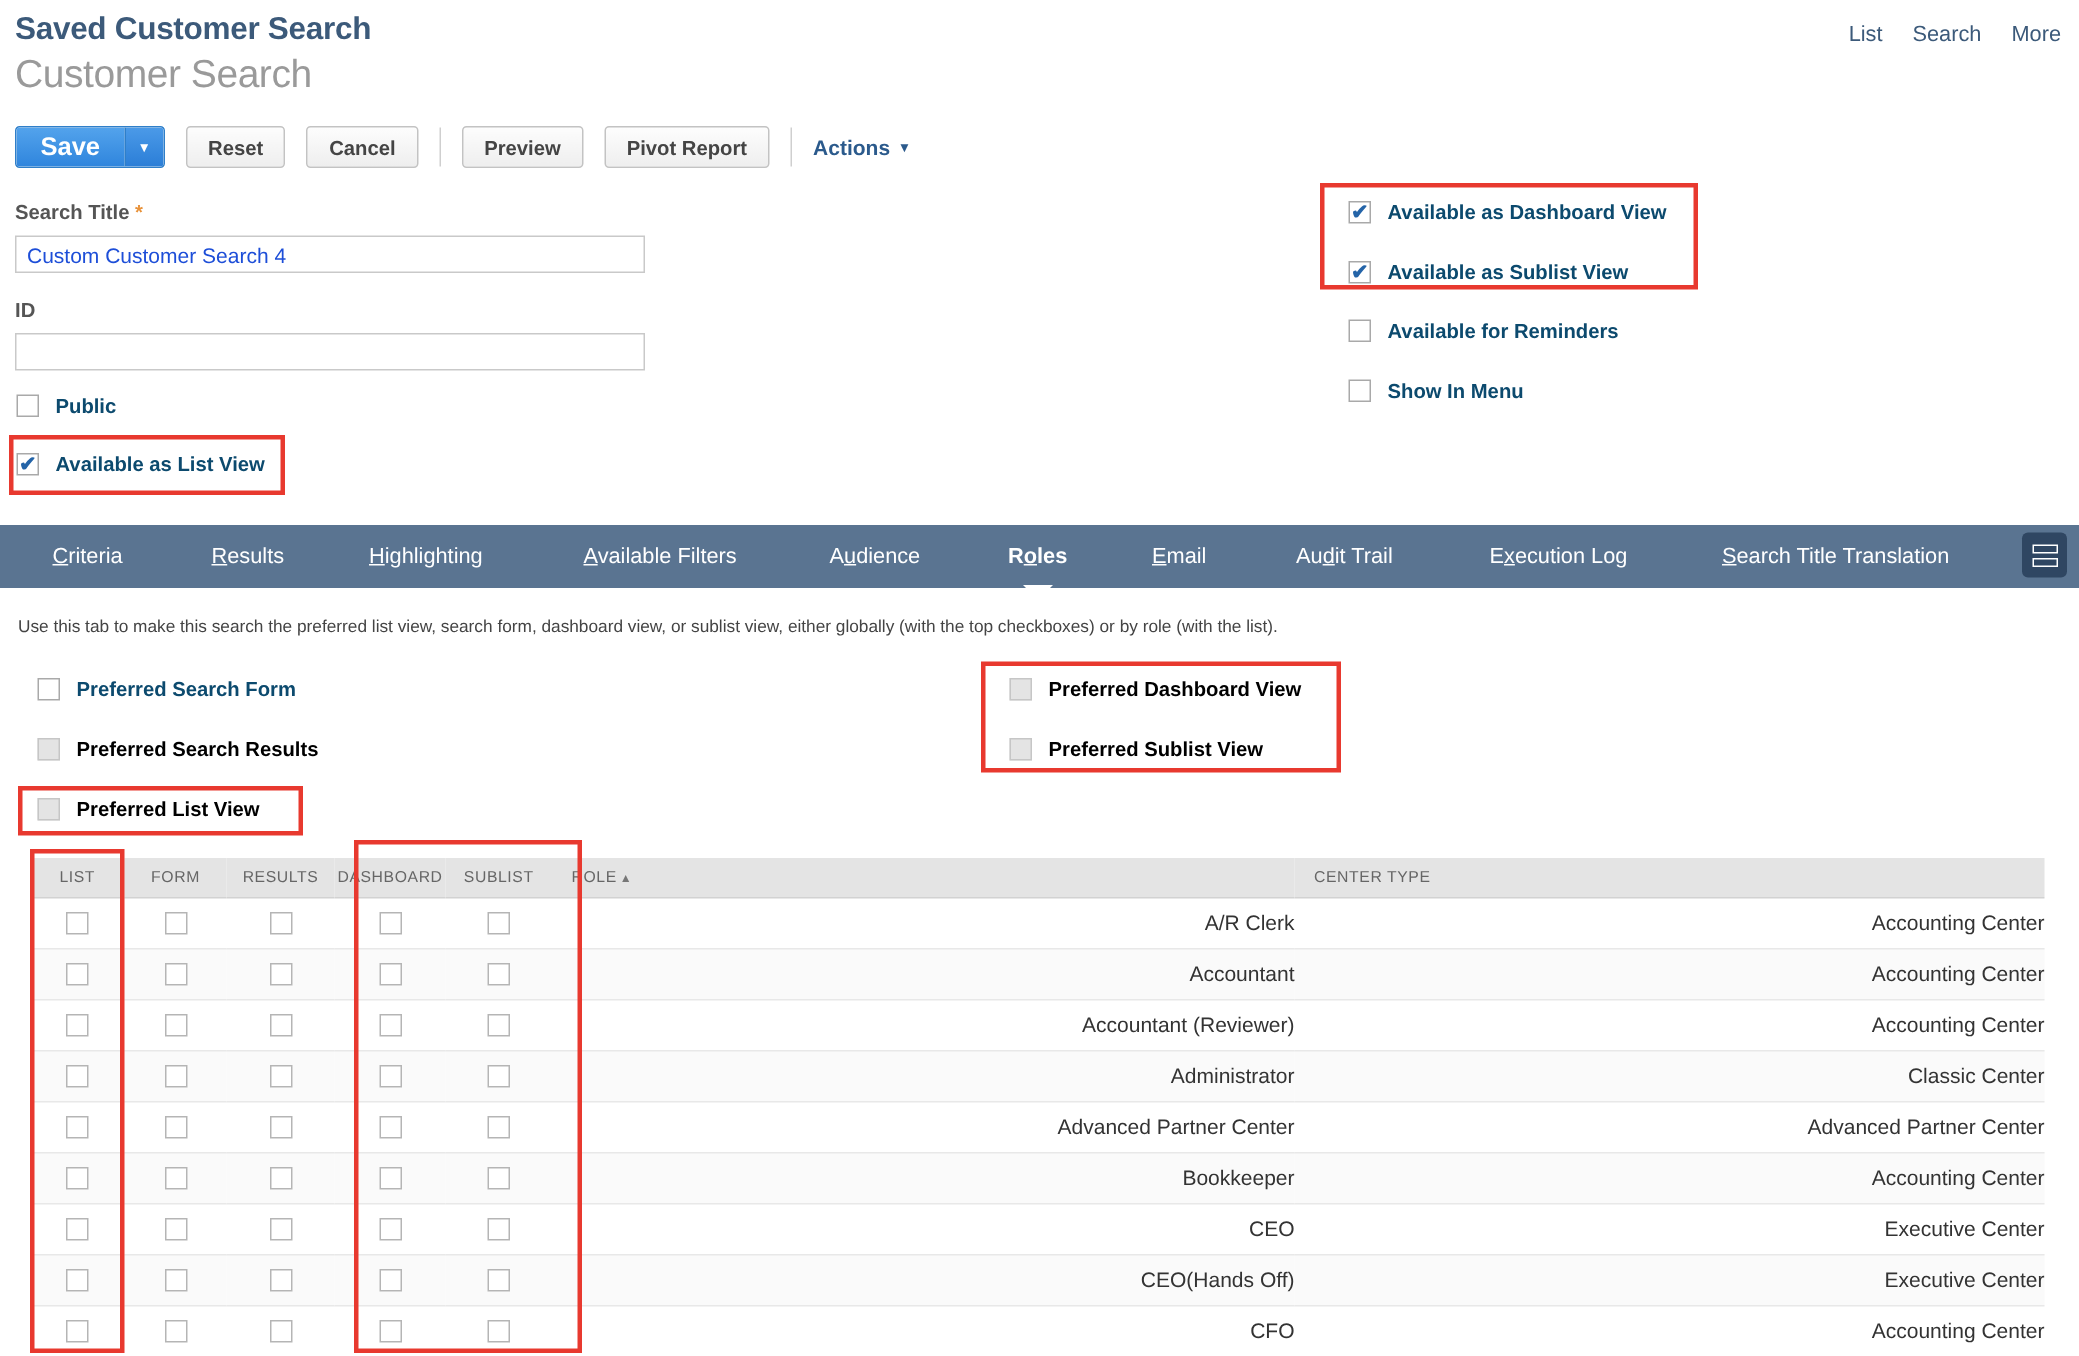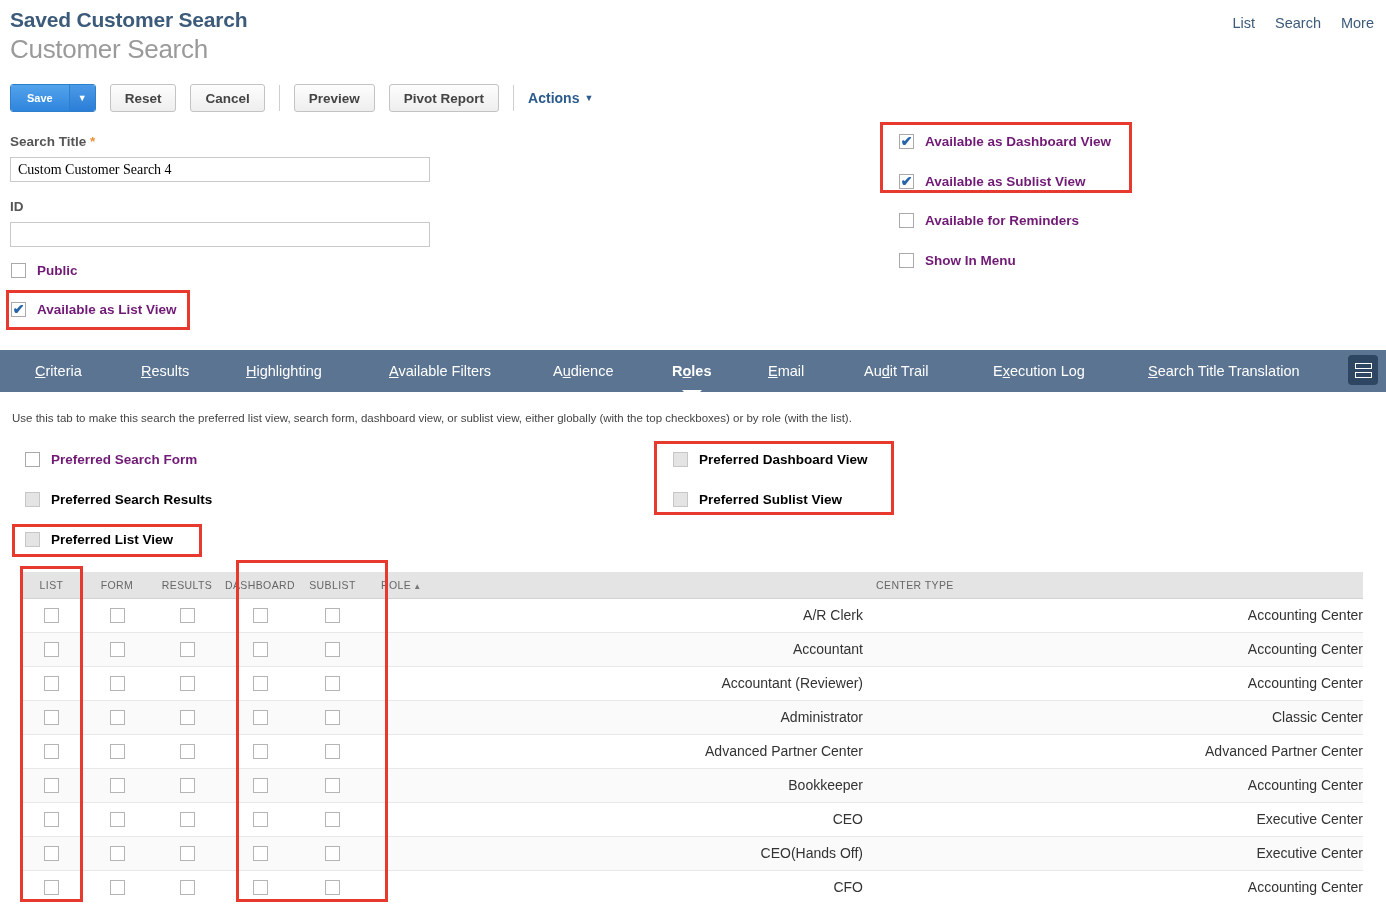--- a/index.html
+++ b/index.html
@@ -44,21 +44,21 @@
     display: flex; align-items: center; justify-content: center;
     cursor: pointer;
   }
   .btn-save {
     height: 28px; display: flex; align-items: stretch;
     border-radius: 3px; overflow: hidden;
     border: 1px solid #2f7fc9; cursor: pointer;
   }
   .btn-save .lbl {
     background: linear-gradient(to bottom,#53a3ec 0%, #2f85dd 100%);
-    color: #fff; font-size: 11px; font-weight: bold;
+    color: #fff; font-size: 17px; font-weight: bold;
     padding: 0 16px; display: flex; align-items: center;
   }
   .btn-save .arw {
     background: linear-gradient(to bottom,#4b9ae8 0%, #2b7ed7 100%);
     border-left: 1px solid #2f7fc9;
     width: 26px; display: flex; align-items: center; justify-content: center;
     color: #fff; font-size: 9px;
   }
   .tb-gap { width: 14px; }
   .tb-sep { width: 1px; height: 26px; background: #cfcfcf; margin: 0 14px; }
@@ -68,38 +68,38 @@
   }
   .actions .car { font-size: 9px; }
 
   
   .fld-label {
     position: absolute; font-size: 13.5px; font-weight: bold; color: #555;
   }
   .req { color: #e8923a; font-weight: bold; }
   .txtinput {
     position: absolute; height: 25px; border: 1px solid #c9c9c9;
-    background: #fff; font-size: 14px; color: #000000;
-    padding: 0 7px; font-family: Liberation Serif, serif;
+    background: #fff; font-size: 14px; color: #1d4ed8;
+    padding: 0 7px; font-family: Liberation Sans, sans-serif;
     border-radius: 0;
   }
 
   
   .cbrow { position: absolute; display: flex; align-items: center; }
   .cbox {
     width: 15px; height: 15px; border: 1px solid #a9a9a9; background: #fff;
     display: inline-flex; align-items: center; justify-content: center;
     flex: none; cursor: pointer;
   }
   .cbox.disabled { background: #e4e4e4; border-color: #c6c6c6; cursor: default; }
   .cbox .chk {
     color: #2464a8; font-size: 14px; line-height: 1; font-weight: bold;
     margin-top: -1px;
   }
-  .cblabel { font-size: 13.5px; font-weight: bold; color: #701a75; margin-left: 11px; white-space: nowrap; }
+  .cblabel { font-size: 13.5px; font-weight: bold; color: #0c4a6e; margin-left: 11px; white-space: nowrap; }
   .cblabel.grey { color: #000000; }
 
   
   .tabbar {
     position: absolute; left: 0; top: 350px; width: 1386px; height: 42px;
     background: #5a7491;
     display: flex; align-items: center;
   }
   .tab {
     font-size: 14.5px; color: #ffffff; cursor: pointer;

